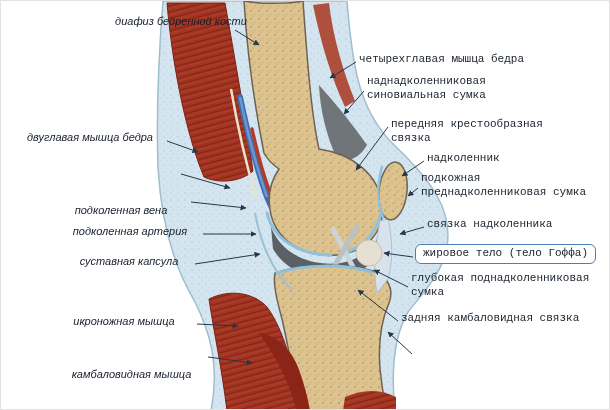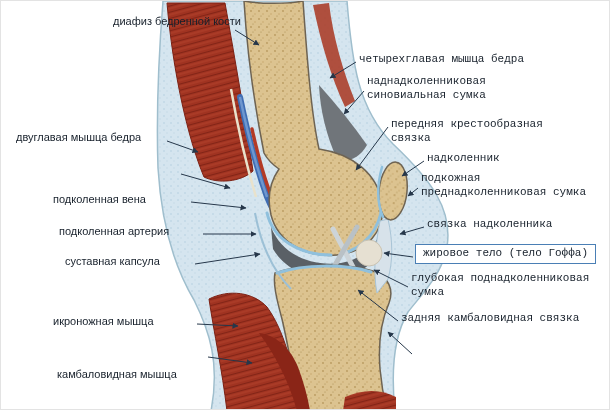--- a/index.html
+++ b/index.html
@@ -5,24 +5,24 @@
   html,body{margin:0;padding:0;background:#f5f5f5;}
   .canvas{
     position:relative;width:610px;height:410px;background:#ffffff;
     font-family:"Liberation Sans",sans-serif;overflow:hidden;
     border:1px solid #e3e3e3;box-sizing:border-box;
   }
   .illustration{position:absolute;left:0;top:0;width:610px;height:410px;}
   .lbl{
     position:absolute;font-size:11px;line-height:1.25;color:#17202b;
   }
-  .lbl.left{text-align:left;}
+  .lbl.left{text-align:center;font-style:italic;}
   .lbl.right{text-align:left;font-family:Liberation Mono, monospace;}
   .lbl.boxed{
-    border:1.5px solid #4a7fb5;border-radius:0;padding:2px 7px;background:#fff;
+    border:1.5px solid #4a7fb5;border-radius:6px;padding:2px 7px;background:#fff;
   }
 </style>
 </head>
 <body>
 
 <div class="canvas">
 
   <svg class="illustration" viewBox="0 0 610 410" xmlns="http://www.w3.org/2000/svg">
     <defs>
       <pattern id="tissue" width="7" height="7" patternUnits="userSpaceOnUse">
@@ -100,21 +100,21 @@
       <line x1="423" y1="226" x2="399" y2="233"></line>
       <line x1="412" y1="256" x2="383" y2="252"></line>
       <line x1="407" y1="286" x2="373" y2="269"></line>
       <line x1="397" y1="320" x2="357" y2="289"></line>
       <line x1="411" y1="353" x2="387" y2="331"></line>
     </g>
   </svg>
 
   <div class="lbl left" style="left:112px;top:14px;width:136px">диафиз бедренной кости</div>
   <div class="lbl left" style="left:15px;top:130px;width:148px">двуглавая мышца бедра</div>
-  <div class="lbl left" style="left:52px;top:192px;width:136px">подколенная вена</div>
+  <div class="lbl left" style="left:52px;top:203px;width:136px">подколенная вена</div>
   <div class="lbl left" style="left:58px;top:224px;width:142px">подколенная артерия</div>
   <div class="lbl left" style="left:64px;top:254px;width:128px">суставная капсула</div>
   <div class="lbl left" style="left:52px;top:314px;width:142px">икроножная мышца</div>
   <div class="lbl left" style="left:56px;top:367px;width:149px">камбаловидная мышца</div>
 
   <div class="lbl right" style="left:358px;top:52px;width:190px">четырехглавая мышца бедра</div>
   <div class="lbl right" style="left:366px;top:74px;width:200px">наднадколенниковая синовиальная сумка</div>
   <div class="lbl right" style="left:390px;top:117px;width:185px">передняя крестообразная связка</div>
   <div class="lbl right" style="left:426px;top:151px;width:110px">надколенник</div>
   <div class="lbl right" style="left:420px;top:171px;width:178px">подкожная преднадколенниковая сумка</div>

